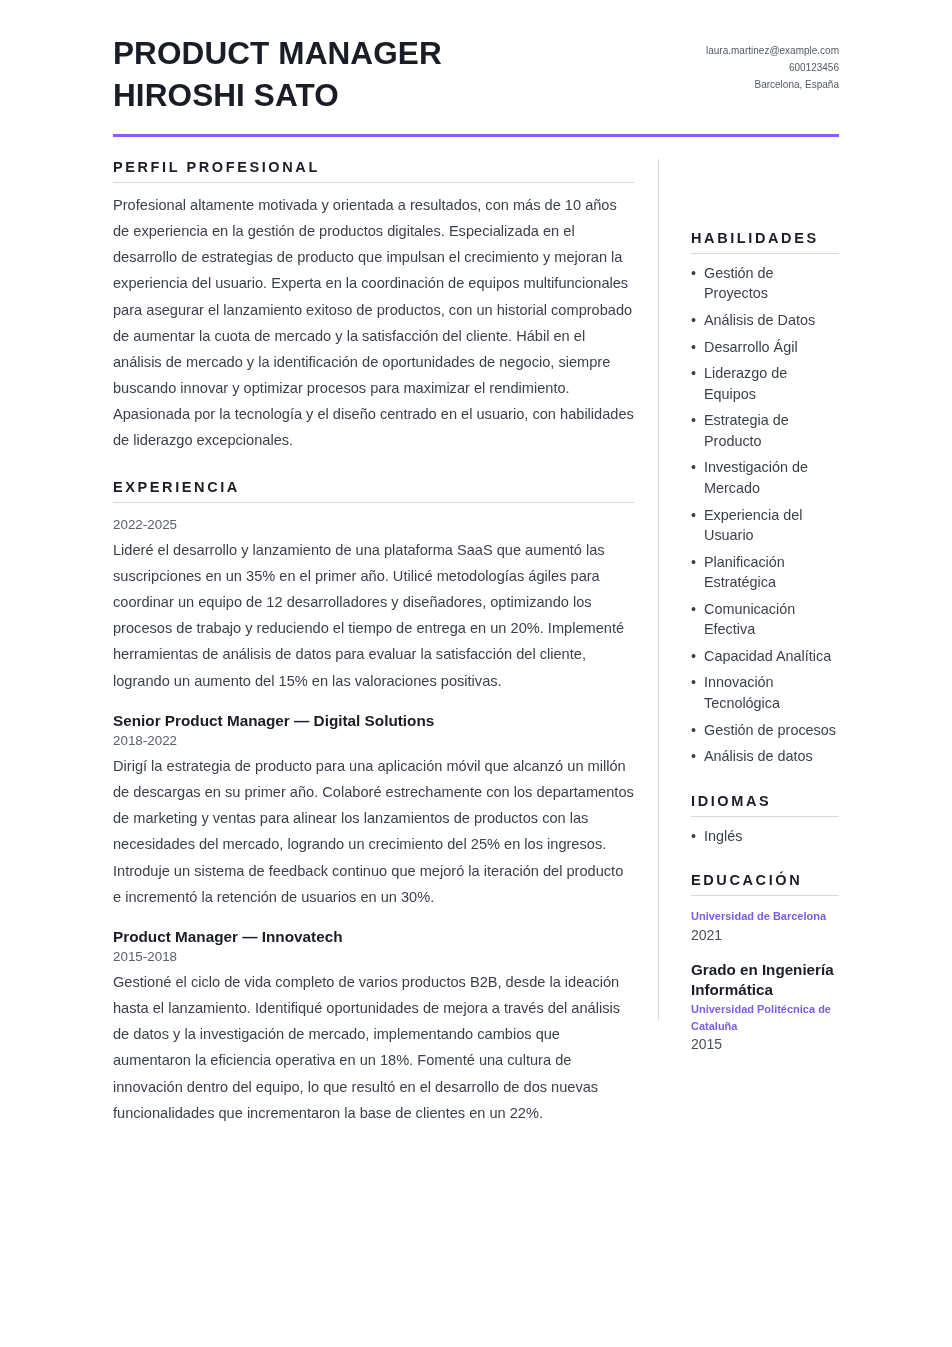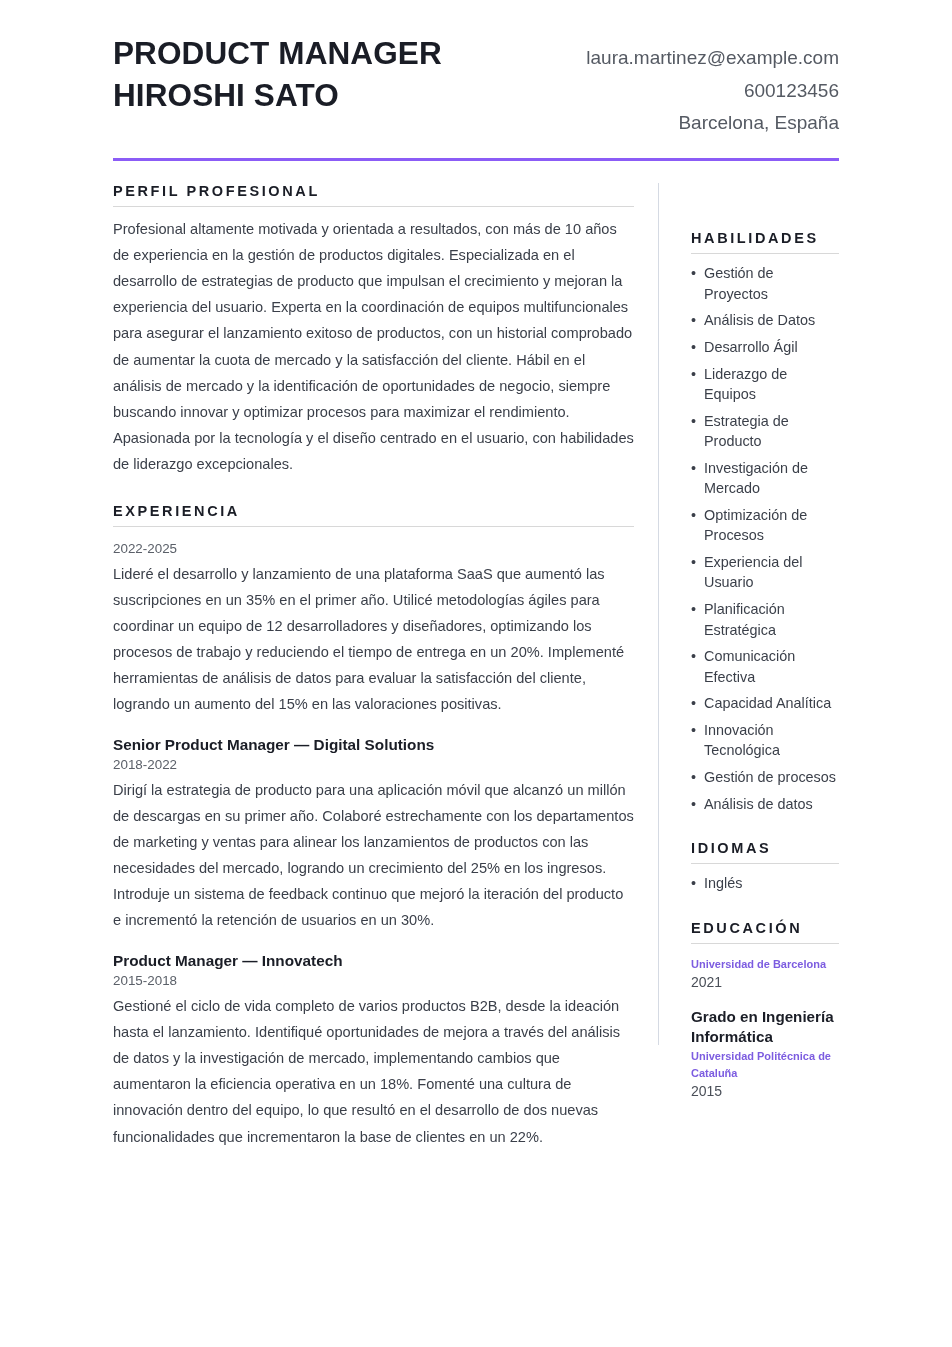--- a/index.html
+++ b/index.html
@@ -37,21 +37,21 @@
     letter-spacing: 0.1px;
     line-height: 1.32;
     color: #1a1d26;
     margin: 0;
     text-transform: uppercase;
   }
   .doc-title .line { display: block; white-space: nowrap; }
   .header-right {
     text-align: right;
     padding-top: 9px;
-    font-size: 19px;
+    font-size: 10px;
     line-height: 1.72;
     color: #555a63;
   }
   .contact-line { display: block; white-space: nowrap; }
 
   .accent-rule {
     height: 3px;
     background: #8b5cf6;
     margin: 18px 39px 0 39px;
   }
@@ -233,21 +233,20 @@
 
       <div class="section-block">
         <h2 class="section-title">HABILIDADES</h2>
         <ul class="bullet-list">
           <li>Gestión de Proyectos</li>
           <li>Análisis de Datos</li>
           <li>Desarrollo Ágil</li>
           <li>Liderazgo de Equipos</li>
           <li>Estrategia de Producto</li>
           <li>Investigación de Mercado</li>
-          <li>Optimización de Procesos</li>
           <li>Experiencia del Usuario</li>
           <li>Planificación Estratégica</li>
           <li>Comunicación Efectiva</li>
           <li>Capacidad Analítica</li>
           <li>Innovación Tecnológica</li>
           <li>Gestión de procesos</li>
           <li>Análisis de datos</li>
         </ul>
       </div>
 

